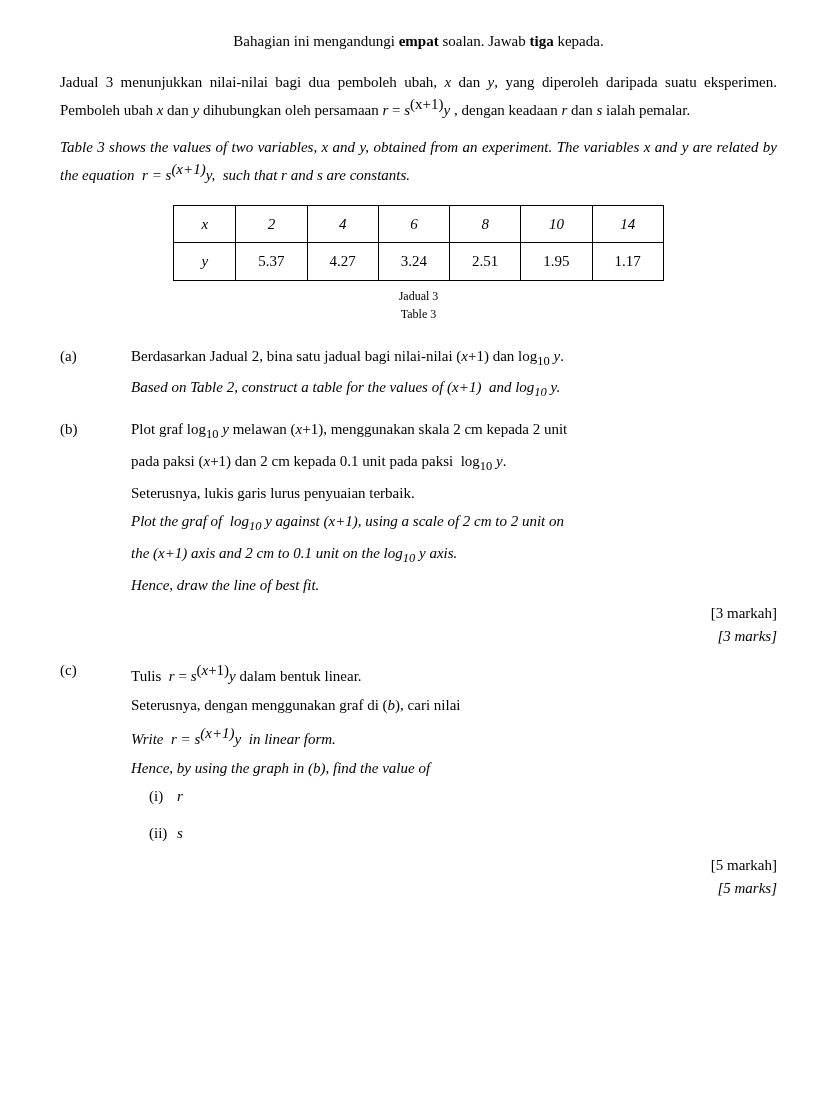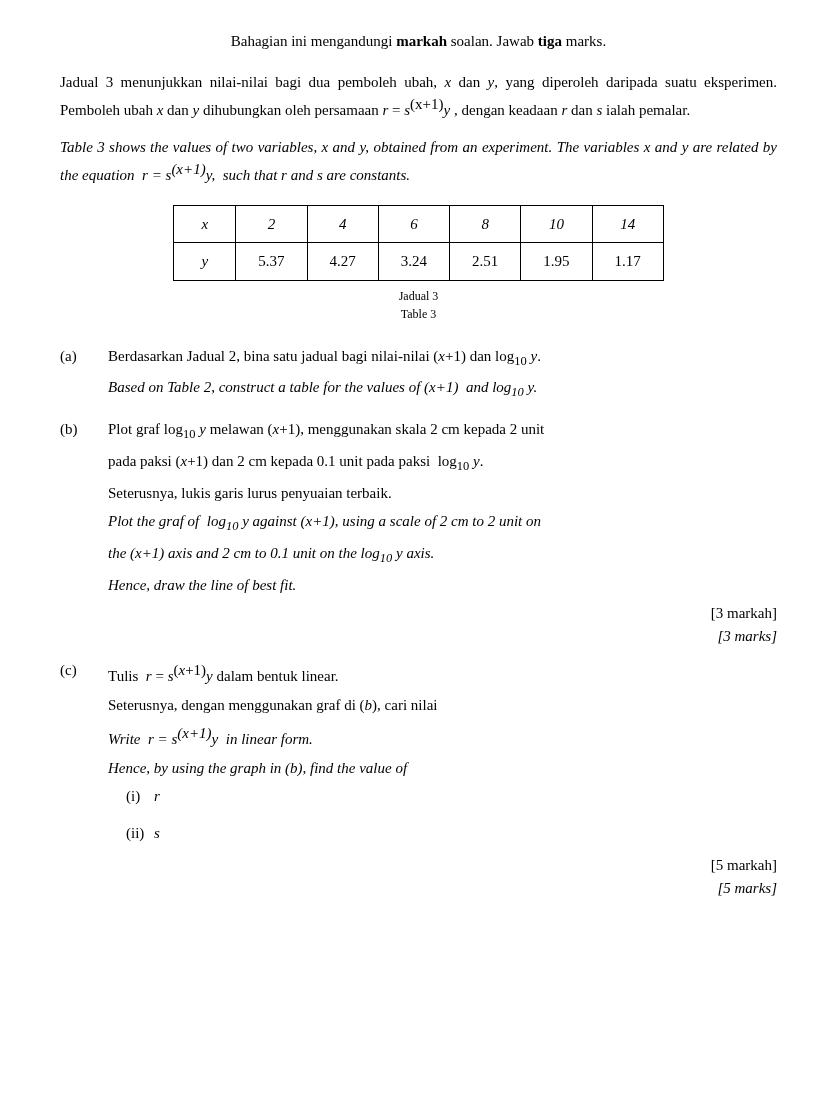--- a/index.html
+++ b/index.html
@@ -60,20 +60,21 @@
       margin-bottom: 10px;
       align-items: flex-start;
     }
     .part-label {
       min-width: 48px;
       font-size: 15px;
       padding-top: 0;
     }
     .part-content {
       flex: 1;
+      margin-left: 23px;
     }
     .part-content p {
       margin-bottom: 6px;
       text-align: justify;
     }
     .marks-right {
       text-align: right;
       margin-top: 4px;
       margin-bottom: 2px;
     }
@@ -90,21 +91,21 @@
     .sub-label {
       min-width: 46px;
       padding-left: 18px;
     }
   </style>
 </head>
 <body>
 
 <div class="center-text">
   <span>
-    <span>Bahagian ini mengandungi </span><span class="bold">markah</span><span> soalan. Jawab </span><span class="bold">tiga</span><span> marks.</span>
+    <span>Bahagian ini mengandungi </span><span class="bold">empat</span><span> soalan. Jawab </span><span class="bold">tiga</span><span> kepada.</span>
   </span>
 </div>
 
 <div class="intro-block">
   Jadual 3 menunjukkan nilai-nilai bagi dua pemboleh ubah, <span class="italic">x</span> dan <span class="italic">y</span>, yang diperoleh daripada suatu eksperimen. Pemboleh ubah <span class="italic">x</span> dan <span class="italic">y</span> dihubungkan oleh persamaan <span class="italic">r</span> = <span class="italic">s</span><sup>(x+1)</sup><span class="italic">y</span> , dengan keadaan <span class="italic">r</span> dan <span class="italic">s</span> ialah pemalar.
 </div>
 
 <div class="italic-block">
   <span class="italic">Table 3 shows the values of two variables, x and y, obtained from an experiment. The variables x and y are related by the equation &nbsp;r = s<sup>(x+1)</sup>y,&nbsp; such that r and s are constants.</span>
 </div>

